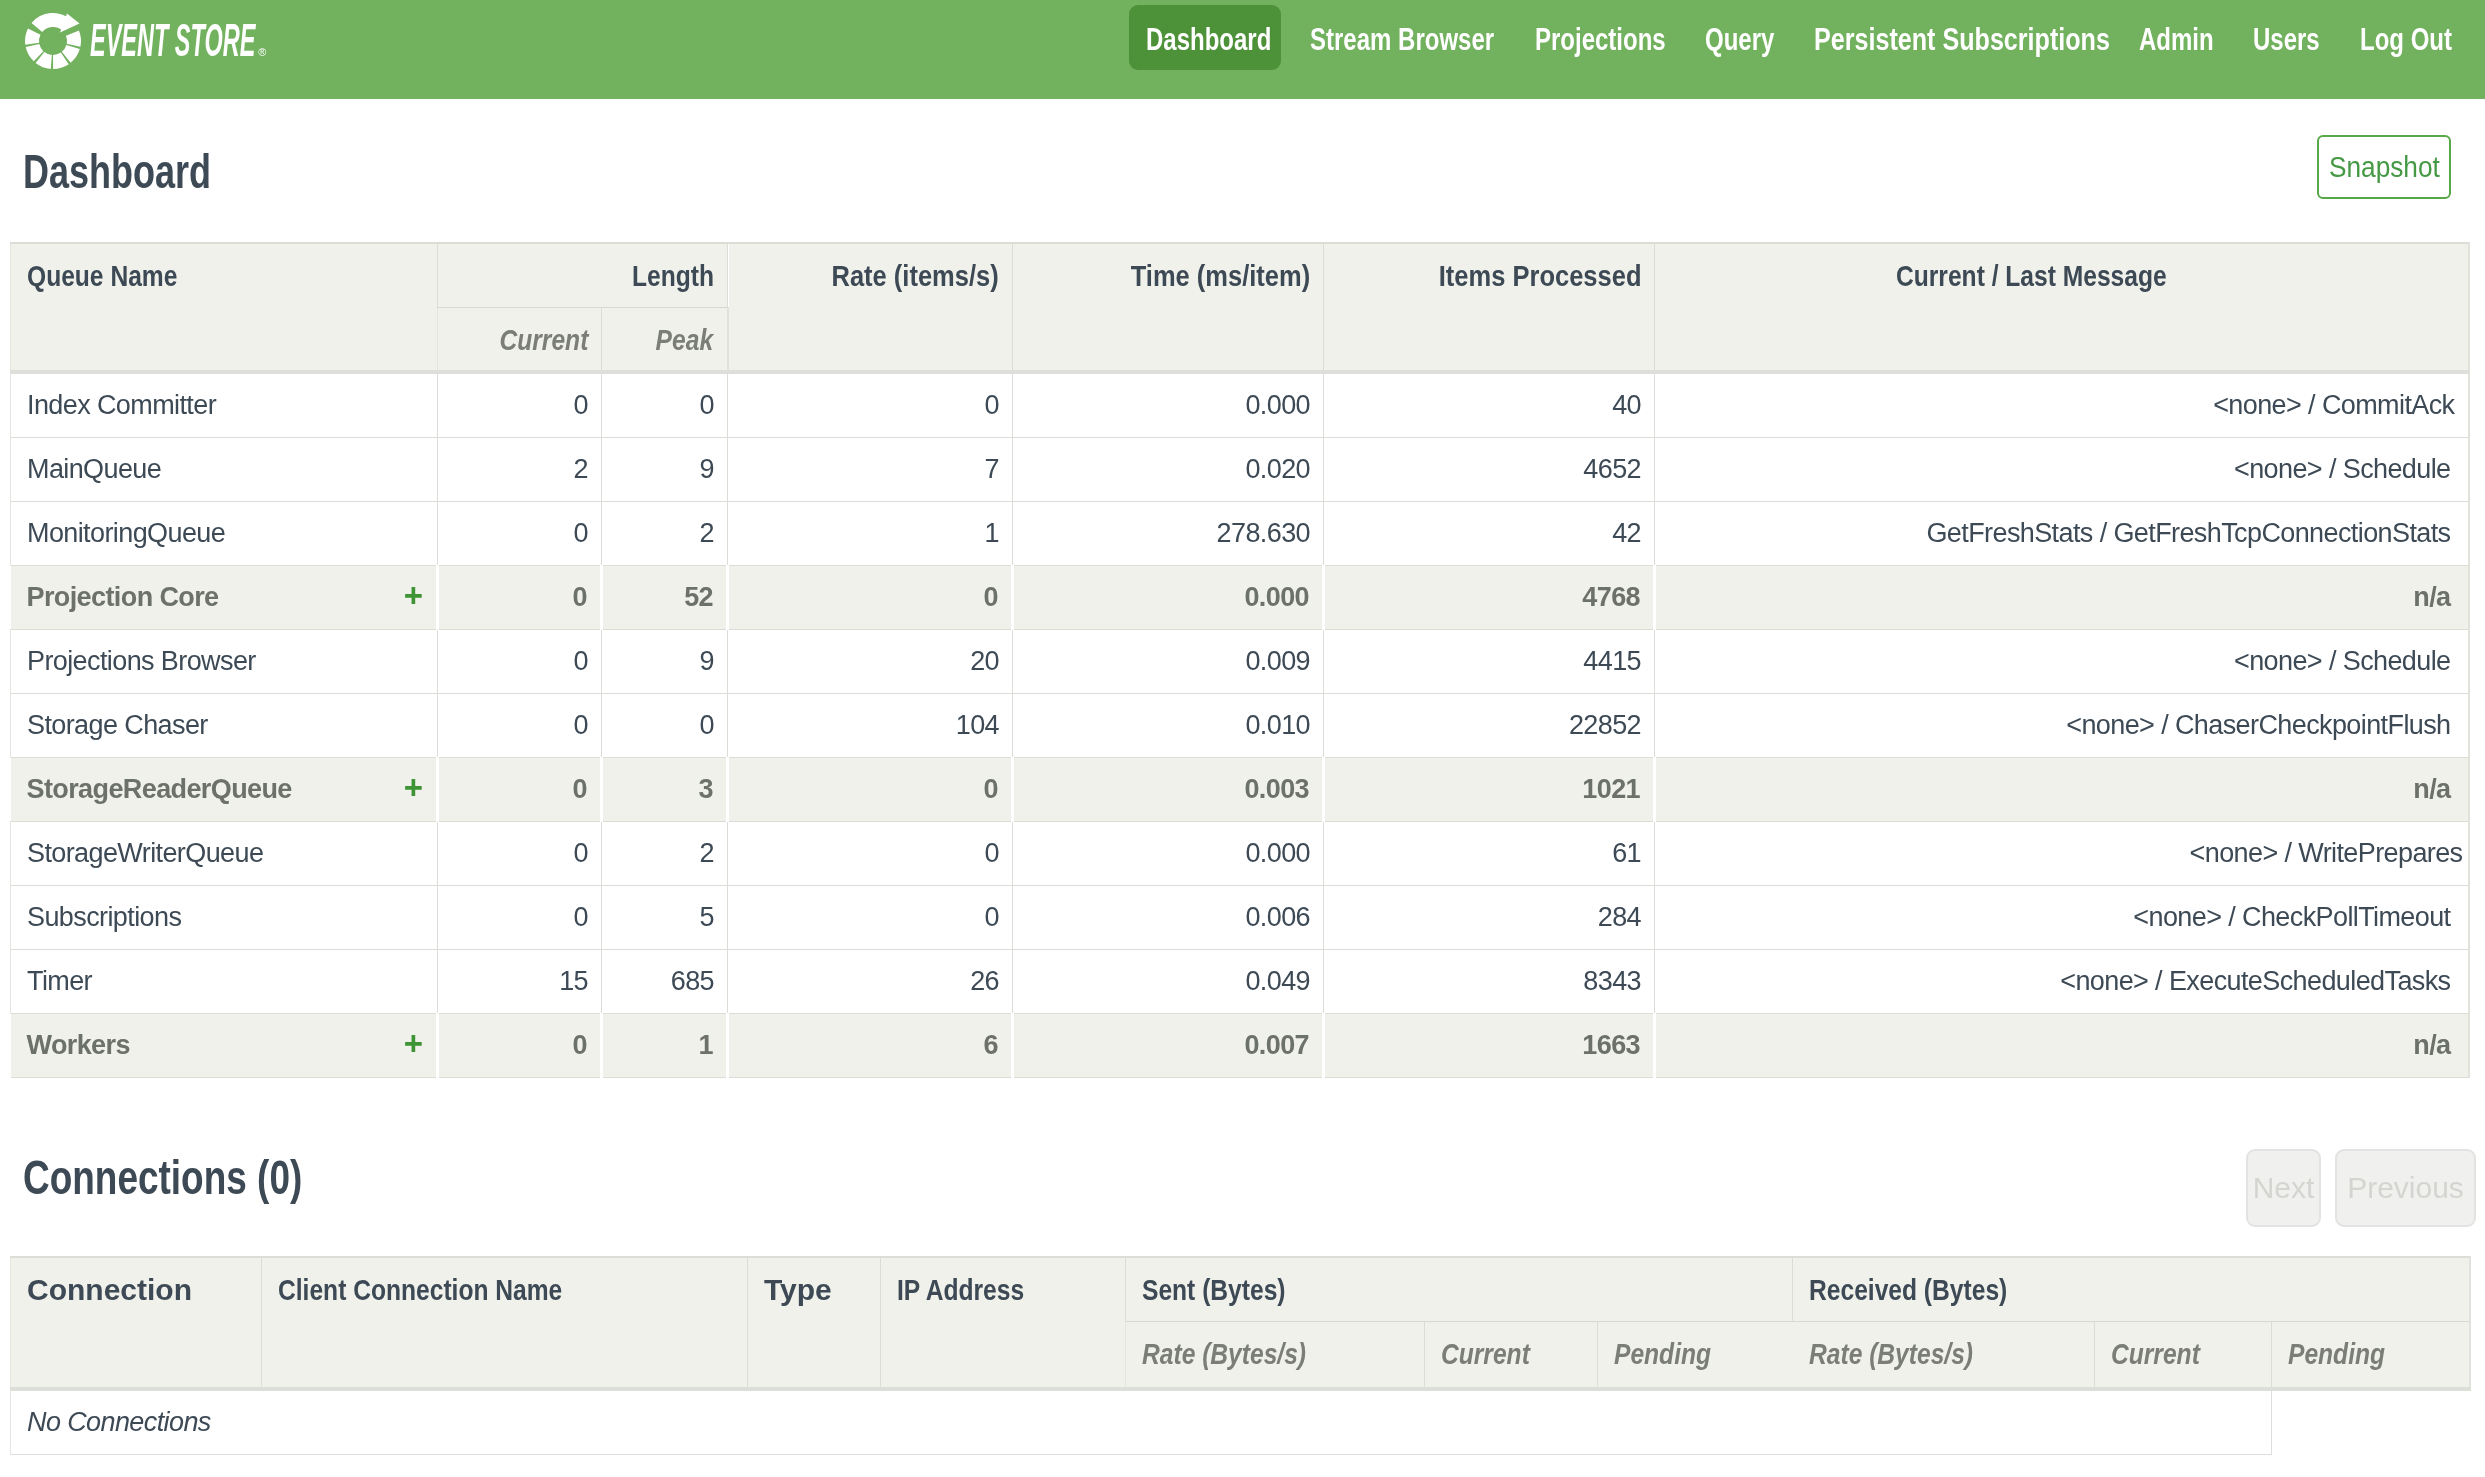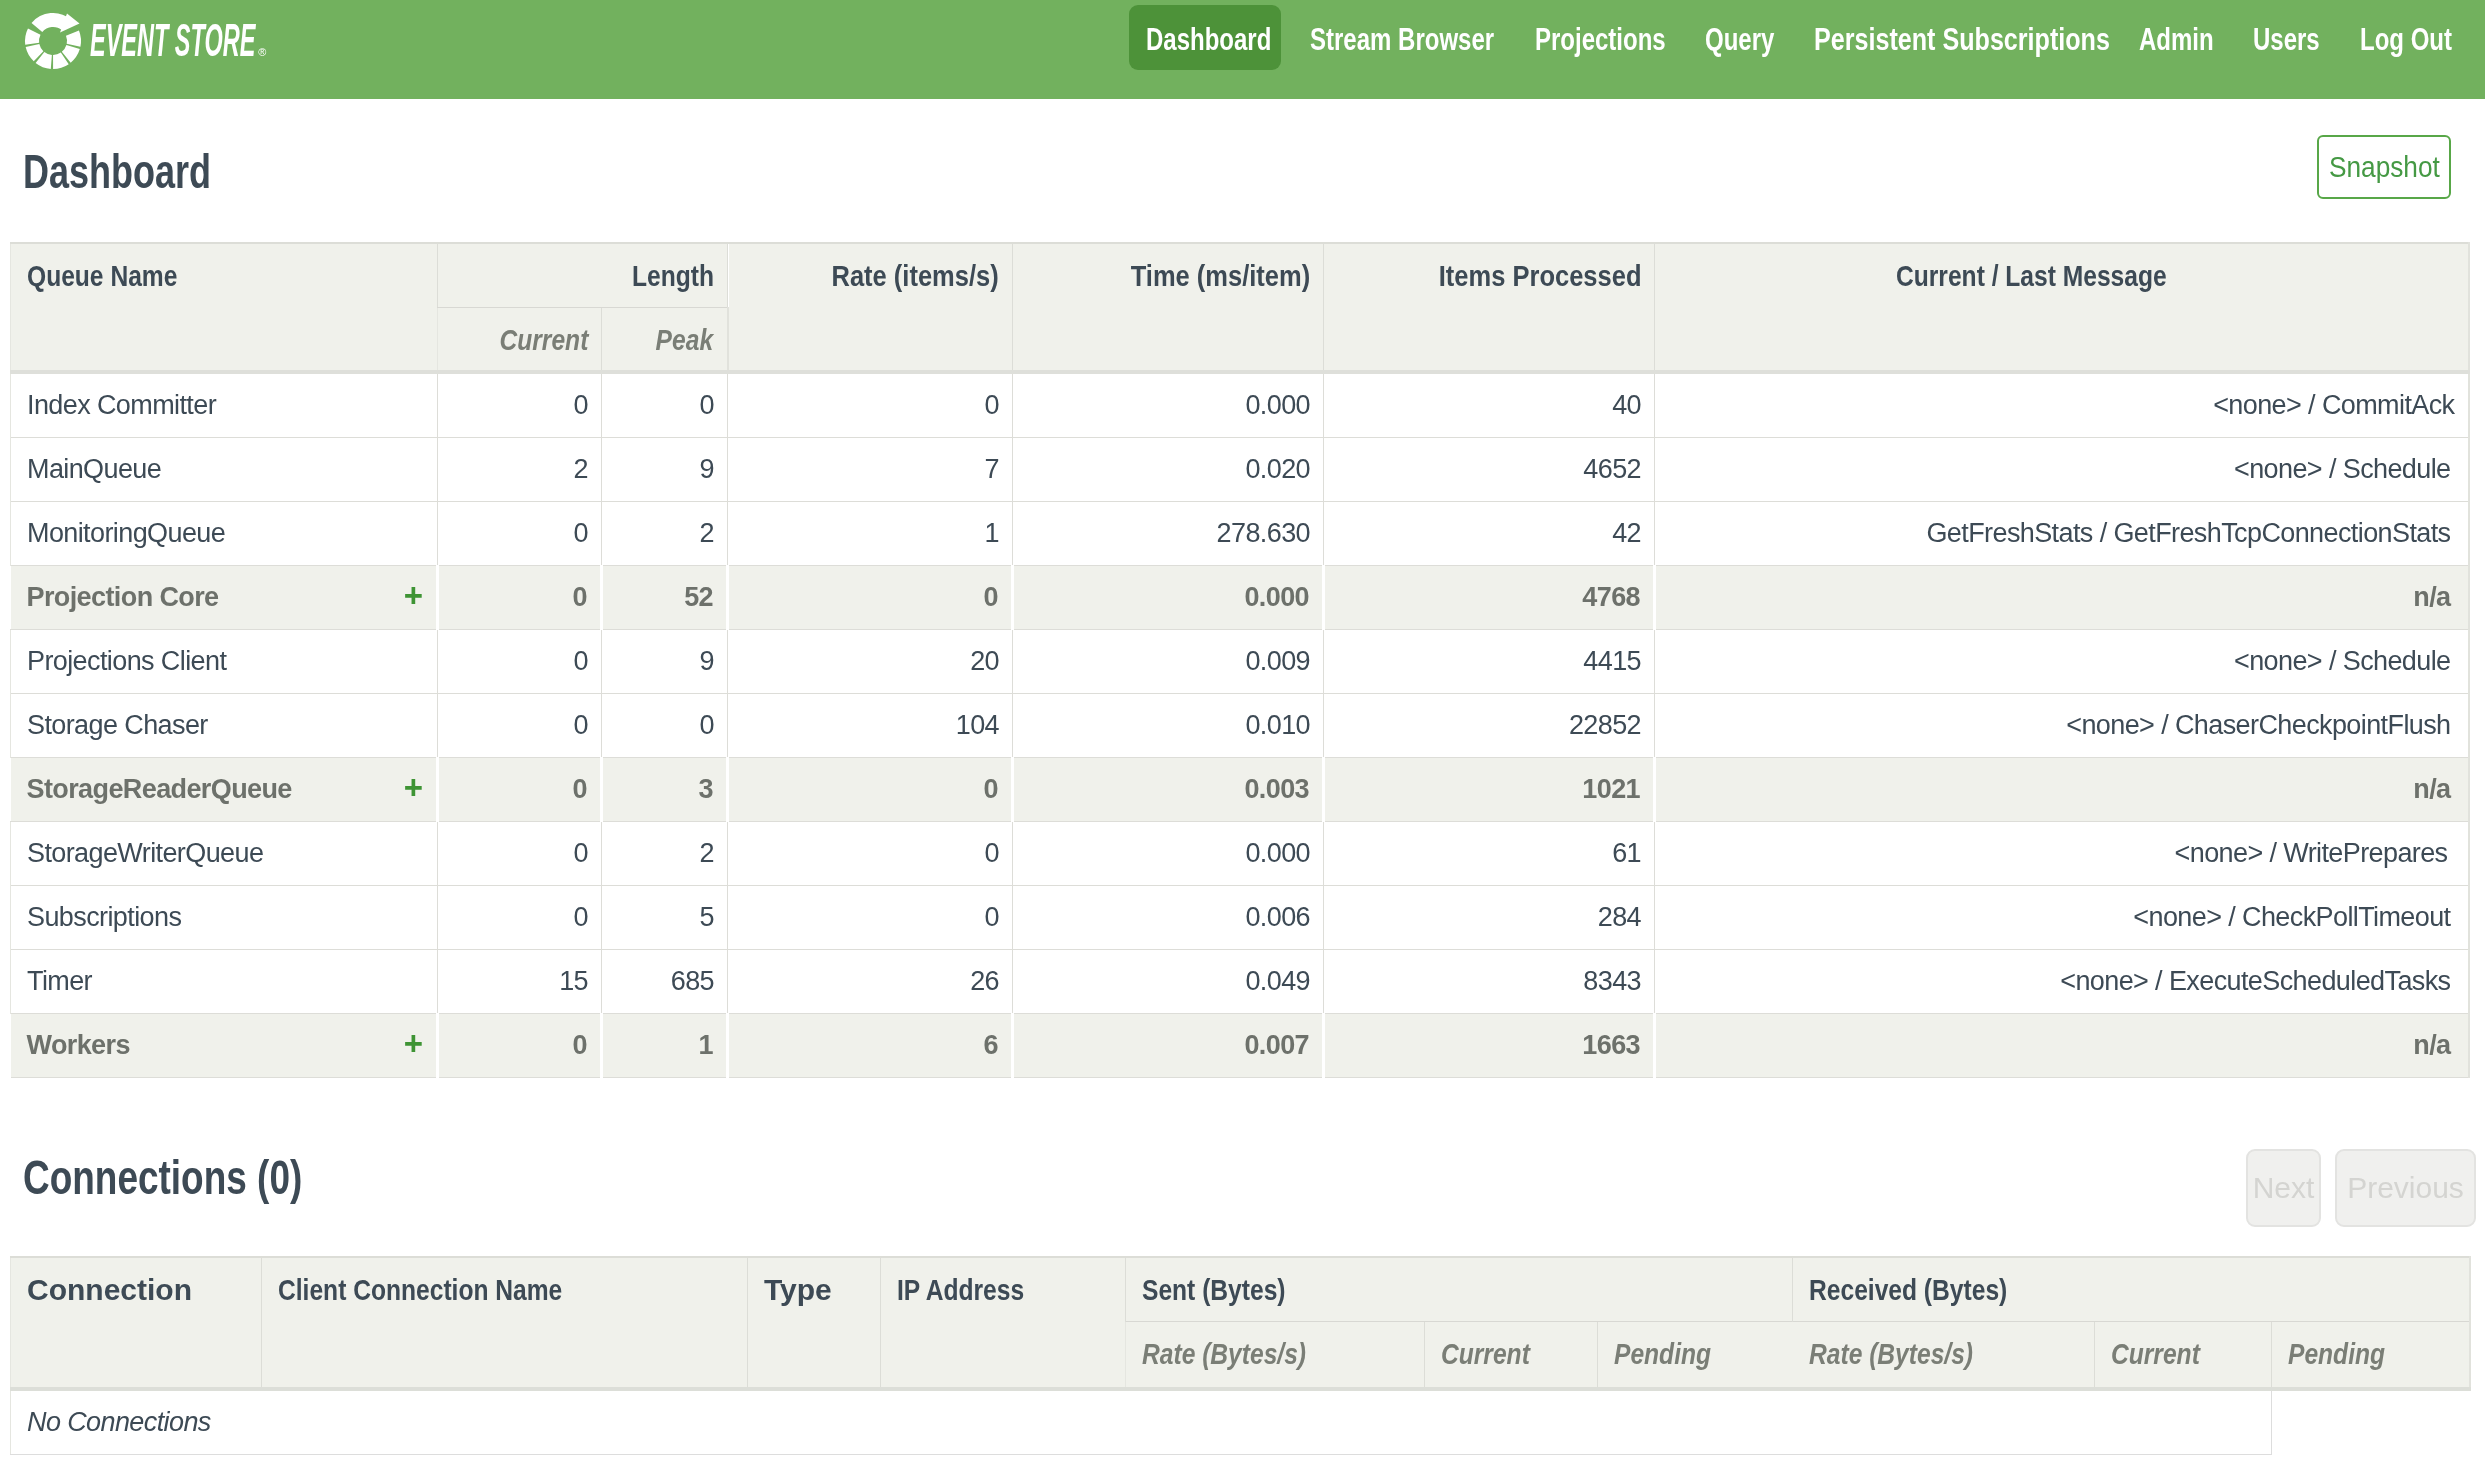--- a/index.html
+++ b/index.html
@@ -130,21 +130,21 @@
     <tr class="hl">
         <td class="left">Projection Core<span class="plus">+</span></td>
         <td class="num">0</td>
         <td class="num">52</td>
         <td class="num">0</td>
         <td class="num">0.000</td>
         <td class="num">4768</td>
         <td class="num" style="padding-right:17px;">n/a</td>
       </tr>
     <tr>
-        <td class="left">Projections Client</td>
+        <td class="left">Projections Browser</td>
         <td class="num">0</td>
         <td class="num">9</td>
         <td class="num">20</td>
         <td class="num">0.009</td>
         <td class="num">4415</td>
         <td class="num" style="padding-right:17px;">&lt;none&gt; / Schedule</td>
       </tr>
     <tr>
         <td class="left">Storage Chaser</td>
         <td class="num">0</td>
@@ -163,21 +163,21 @@
         <td class="num">1021</td>
         <td class="num" style="padding-right:17px;">n/a</td>
       </tr>
     <tr>
         <td class="left">StorageWriterQueue</td>
         <td class="num">0</td>
         <td class="num">2</td>
         <td class="num">0</td>
         <td class="num">0.000</td>
         <td class="num">61</td>
-        <td class="num" style="padding-right:20px;">&lt;none&gt; / WritePrepares</td>
+        <td class="num" style="padding-right:5px;">&lt;none&gt; / WritePrepares</td>
       </tr>
     <tr>
         <td class="left">Subscriptions</td>
         <td class="num">0</td>
         <td class="num">5</td>
         <td class="num">0</td>
         <td class="num">0.006</td>
         <td class="num">284</td>
         <td class="num" style="padding-right:17px;">&lt;none&gt; / CheckPollTimeout</td>
       </tr>

